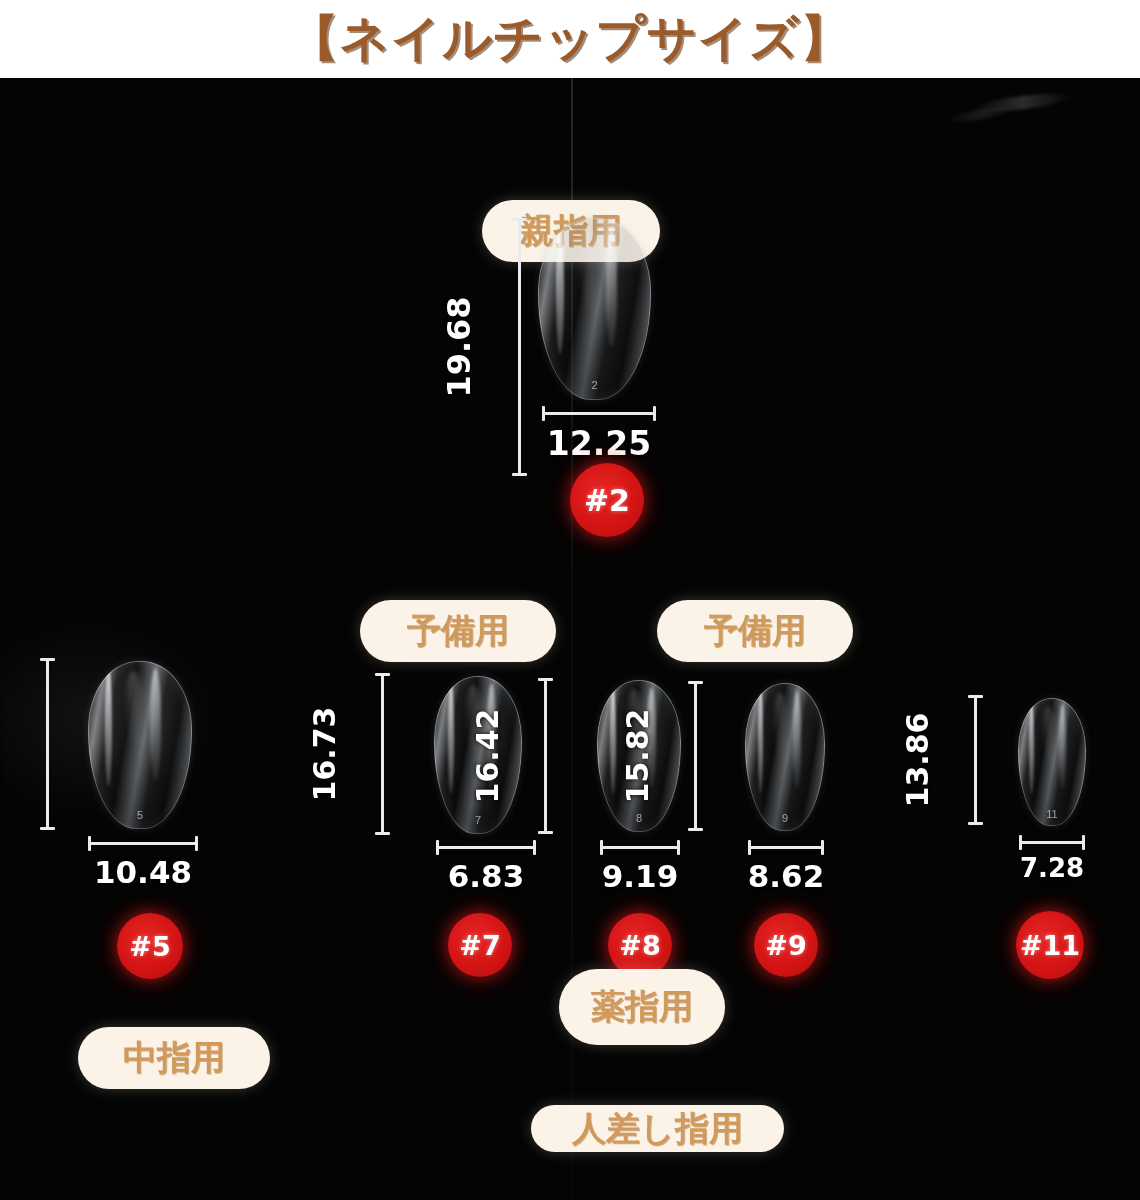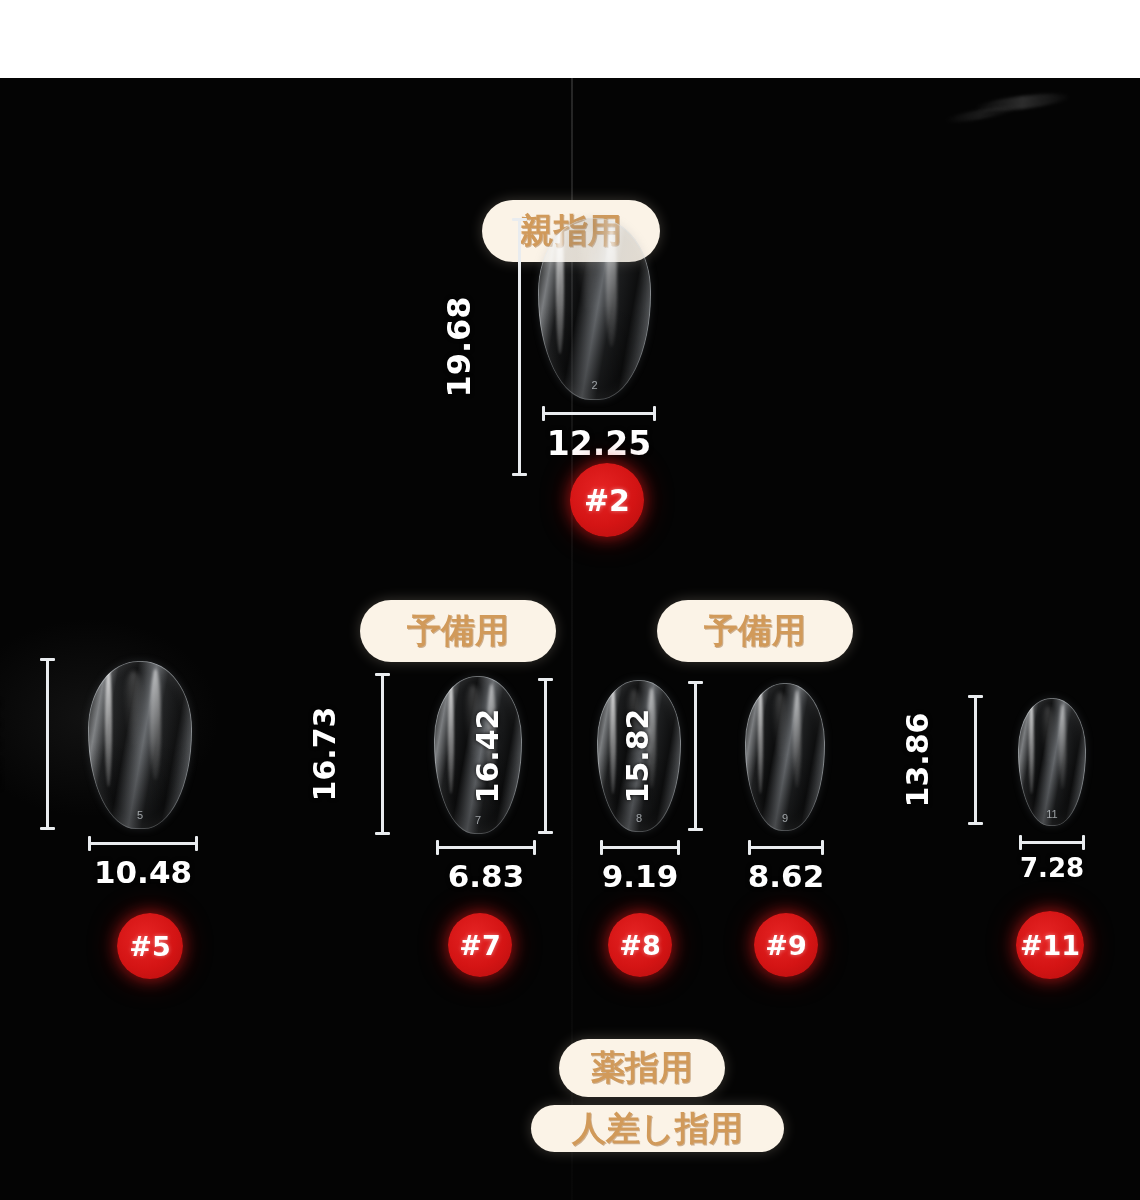--- a/index.html
+++ b/index.html
@@ -186,20 +186,23 @@
     font-family:"DejaVu Sans","Liberation Sans",sans-serif;
     white-space:nowrap;
     text-shadow:0 0 4px rgba(0,0,0,0.9);
   }
 </style>
 </head>
 <body>
 
 <div id="page">
 
+  <div class="header">
+    <div class="header-title">【ネイルチップサイズ】</div>
+  </div>
 
   <div class="stage">
 
     <div class="stage-vline"></div>
     <div class="stage-streak"></div>
     <div class="stage-streak2"></div>
     <div class="stage-glow"></div>
 
     <div class="pill" style="left:482px;top:122px;width:178px;height:62px;">
       <span style="font-size:34px;">親指用</span>
@@ -368,22 +371,25 @@
       <div class="cap l"></div>
       <div class="bar"></div>
       <div class="cap r"></div>
       <div class="val" style="font-size:26px;">7.28</div>
     </div>
 
     <div class="badge" style="left:1016px;top:833px;width:68px;height:68px;">
       <span style="font-size:27px;">#11</span>
     </div>
 
-
-    <div class="pill" style="left:559px;top:961px;width:166px;height:58px;">
+    <div class="pill" style="left:78px;top:949px;width:192px;height:62px;">
+      <span style="font-size:34px;">中指用</span>
+    </div>
+
+    <div class="pill" style="left:559px;top:891px;width:166px;height:76px;">
       <span style="font-size:34px;">薬指用</span>
     </div>
 
     <div class="pill" style="left:531px;top:1027px;width:253px;height:47px;">
       <span style="font-size:34px;">人差し指用</span>
     </div>
 
 
   </div>
 </div>

